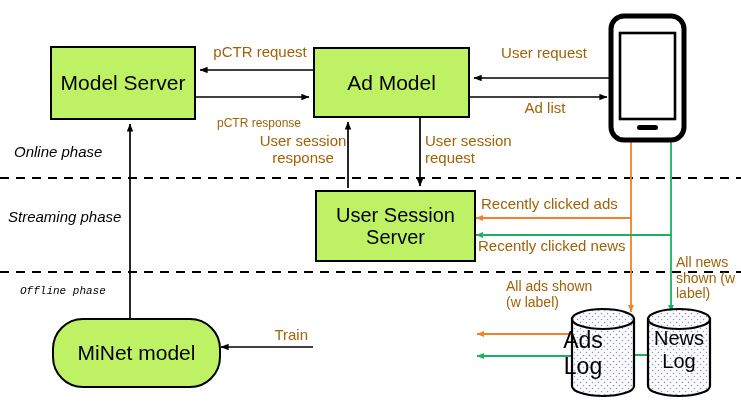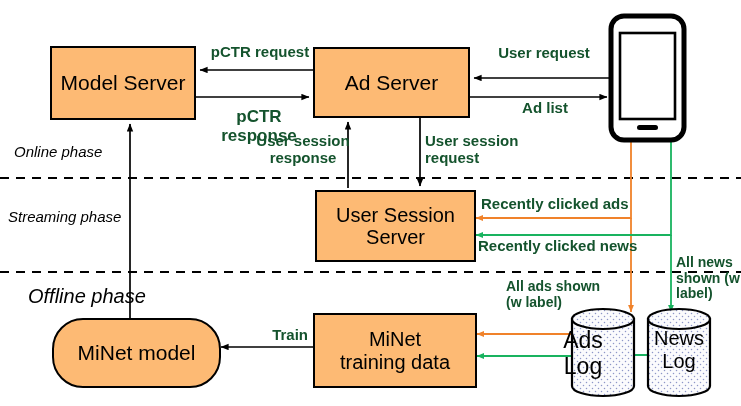--- a/index.html
+++ b/index.html
@@ -1,22 +1,22 @@
 <!DOCTYPE html>
 <html><head>
 <meta charset="utf-8">
 <style>
   html,body{margin:0;padding:0;background:#ffffff;}
   body{font-family:"Liberation Sans", sans-serif;}
   #stage{position:relative;width:741px;height:406px;background:#ffffff;overflow:hidden;}
-  .box{position:absolute;box-sizing:border-box;border:2px solid #000;background:#fdba74;
+  .box{position:absolute;box-sizing:border-box;border:2px solid #000;background:#bef264;
        display:flex;align-items:center;justify-content:center;text-align:center;
        color:#000;line-height:1.12;}
   .box .t{display:block;}
-  .lbl{position:absolute;color:#14532d;line-height:1.12;text-align:center;white-space:pre-line;font-weight:bold;}
+  .lbl{position:absolute;color:#a16207;line-height:1.12;text-align:center;white-space:pre-line;}
   .lbl.left{text-align:left;}
   .phase{position:absolute;font-style:italic;color:#000;white-space:nowrap;}
   svg.layer{position:absolute;left:0;top:0;width:741px;height:406px;overflow:visible;}
   .cyl-text{position:absolute;text-align:center;color:#000;line-height:1.15;}
 </style>
 </head>
 <body>
 
 <div id="stage">
 
@@ -84,49 +84,45 @@
       <rect x="620" y="33" width="55" height="86" fill="#fff" stroke="#000" stroke-width="2.6"></rect>
       <rect x="637" y="125" width="21" height="5" rx="2.5" fill="#000"></rect>
     </g>
   </svg>
 
   <div class="box" style="left:50px;top:46px;width:146px;height:74px;font-size:21px;">
     <span class="t">Model Server</span>
   </div>
 
   <div class="box" style="left:313px;top:47px;width:157px;height:71px;font-size:21px;">
-    <span class="t">Ad Server</span>
+    <span class="t">Ad Model</span>
   </div>
 
   <div class="box" style="left:315px;top:190px;width:161px;height:72px;font-size:20px;">
     <span class="t" style="white-space:pre-line;">User Session
 Server</span>
   </div>
 
   <div class="box" style="left:52px;top:318px;width:169px;height:70px;font-size:21px;border-radius:31px;">
     <span class="t">MiNet model</span>
   </div>
 
-  <div class="box" style="left:313px;top:313px;width:164px;height:75px;font-size:20px;">
-    <span class="t" style="white-space:pre-line;">MiNet
-training data</span>
-  </div>
 
   <div class="cyl-text" style="left:552px;top:327px;width:62px;font-size:23px;white-space:pre-line;">Ads
 Log</div>
   <div class="cyl-text" style="left:646px;top:327px;width:66px;font-size:20px;white-space:pre-line;">News
 Log</div>
 
   <div class="phase" style="left:14px;top:143px;font-size:15px;">Online phase</div>
   <div class="phase" style="left:8px;top:208px;font-size:15px;">Streaming phase</div>
-  <div class="phase" style="left:28px;top:285px;font-size:20px;">Offline phase</div>
+  <div class="phase" style="left:20px;top:285px;font-size:11px;font-family:Liberation Mono, monospace;">Offline phase</div>
 
   <div class="lbl" style="left:201px;top:44px;width:118px;font-size:15px;">pCTR request</div>
 
-  <div class="lbl" style="left:197px;top:107px;width:124px;font-size:17px;">pCTR response</div>
+  <div class="lbl" style="left:197px;top:117px;width:124px;font-size:12px;">pCTR response</div>
 
   <div class="lbl" style="left:480px;top:45px;width:128px;font-size:15px;">User request</div>
 
   <div class="lbl" style="left:486px;top:100px;width:118px;font-size:15px;">Ad list</div>
 
   <div class="lbl" style="left:255px;top:133px;width:96px;font-size:15px;">User session
 response</div>
 
   <div class="lbl left" style="left:425px;top:133px;width:96px;font-size:15px;">User session
 request</div>

